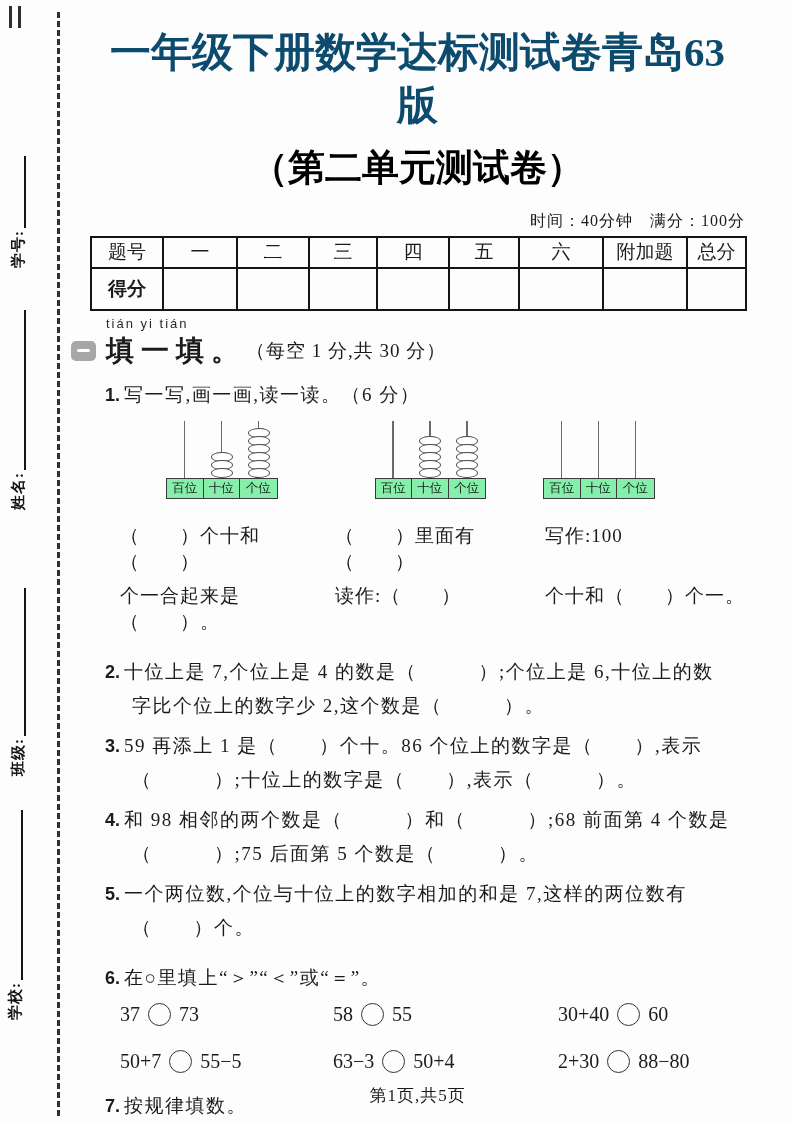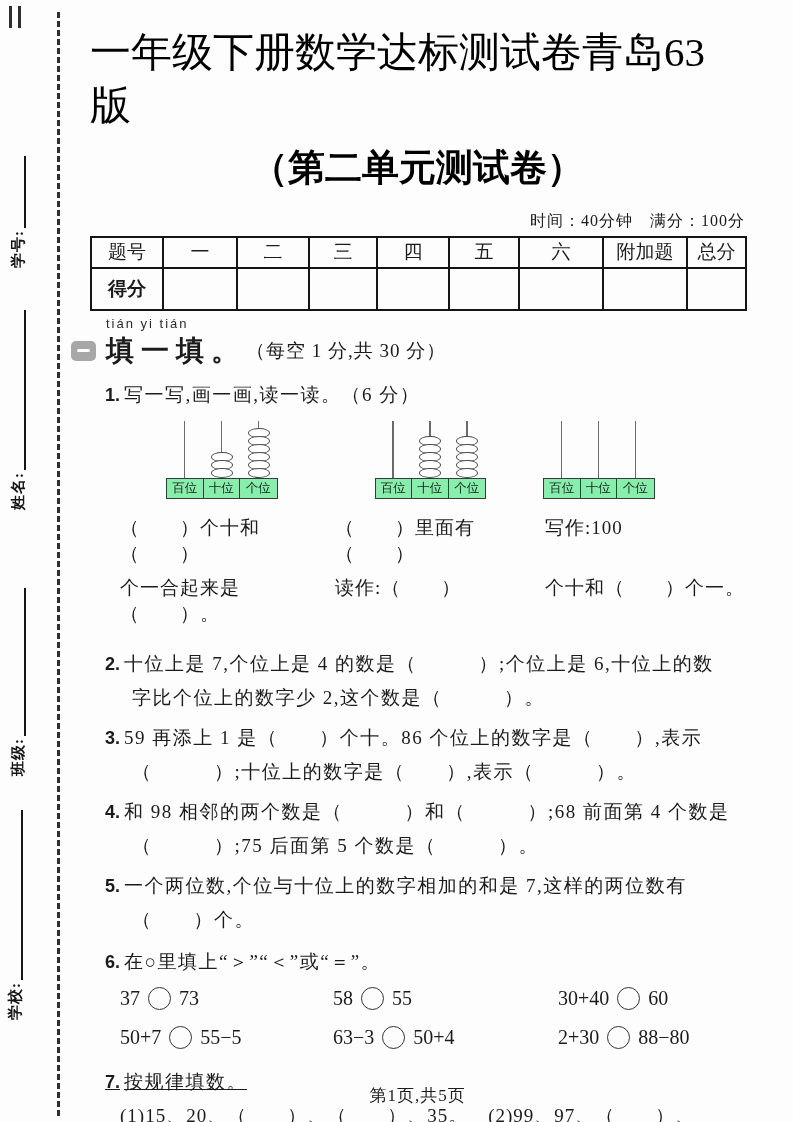--- a/index.html
+++ b/index.html
@@ -30,23 +30,23 @@
   .mf-blank { flex:1 1 auto; height:15px; border-bottom:2px solid #161616; margin-left:2px; }
   .mf1 { width:112px; left:-38px; top:200px; }
   .mf2 { width:200px; left:-82px; top:398px; }
   .mf3 { width:188px; left:-76px; top:670px; }
   .mf4 { width:210px; left:-90px; top:903px; }
 
   
   .content { position:absolute; left:90px; top:0; width:655px; }
 
   .title {
-    margin-top:26px; 
-    font-size:41px; font-weight:normal; letter-spacing:0px;
-    line-height:1.3; color:#000000;
+    margin-top:26px; text-align:center;
+    font-size:41px; font-weight:bold; letter-spacing:0px;
+    line-height:1.3; color:#0c4a6e;
   }
   .subtitle {
     margin-top:10px; text-align:center;
     font-size:37px; font-weight:bold; color:#000;
   }
   .info { margin-top:18px; text-align:right; font-size:16px; letter-spacing:1px; }
 
   table.score-table {
     margin-top:4px; width:655px; border-collapse:collapse; table-layout:fixed;
   }
@@ -67,21 +67,21 @@
     width:25px; height:20px; border-radius:5px; background:#a7a7a7;
     display:inline-flex; align-items:center; justify-content:center; flex:0 0 auto;
   }
   .sec-icon .bar { width:13px; height:3.5px; background:#fff; border-radius:2px; }
   .sec-title { font-size:28px; font-weight:bold; letter-spacing:7px; margin-left:10px; }
   .sec-note { font-size:19px; letter-spacing:1px; }
 
   .q-line { padding-left:15px; font-size:19px; letter-spacing:1.5px; line-height:26px; }
   .q-cont { padding-left:42px; }
   .qnum { font-family:"Liberation Sans", sans-serif; font-weight:bold; font-size:18px; letter-spacing:0; margin-right:4px; }
-  .mt24 { margin-top:24px; } .mt20 { margin-top:20px;text-decoration:underline; } .mt16 { margin-top:16px; }
+  .mt24 { margin-top:24px; } .mt20 { margin-top:20px; } .mt16 { margin-top:24px; }
   .mt14 { margin-top:14px; } .mt12 { margin-top:12px; } .mt8 { margin-top:8px; }
 
   
   .abacus-row { display:flex; margin-top:13px; }
   .abacus { flex:0 0 auto; }
   .ab1 { margin-left:76px; } .ab2 { margin-left:97px; } .ab3 { margin-left:57px; }
   .ab-rods { display:flex; height:57px; }
   .ab-rod {
     width:37px; position:relative;
     display:flex; flex-direction:column; justify-content:flex-end; align-items:center;

